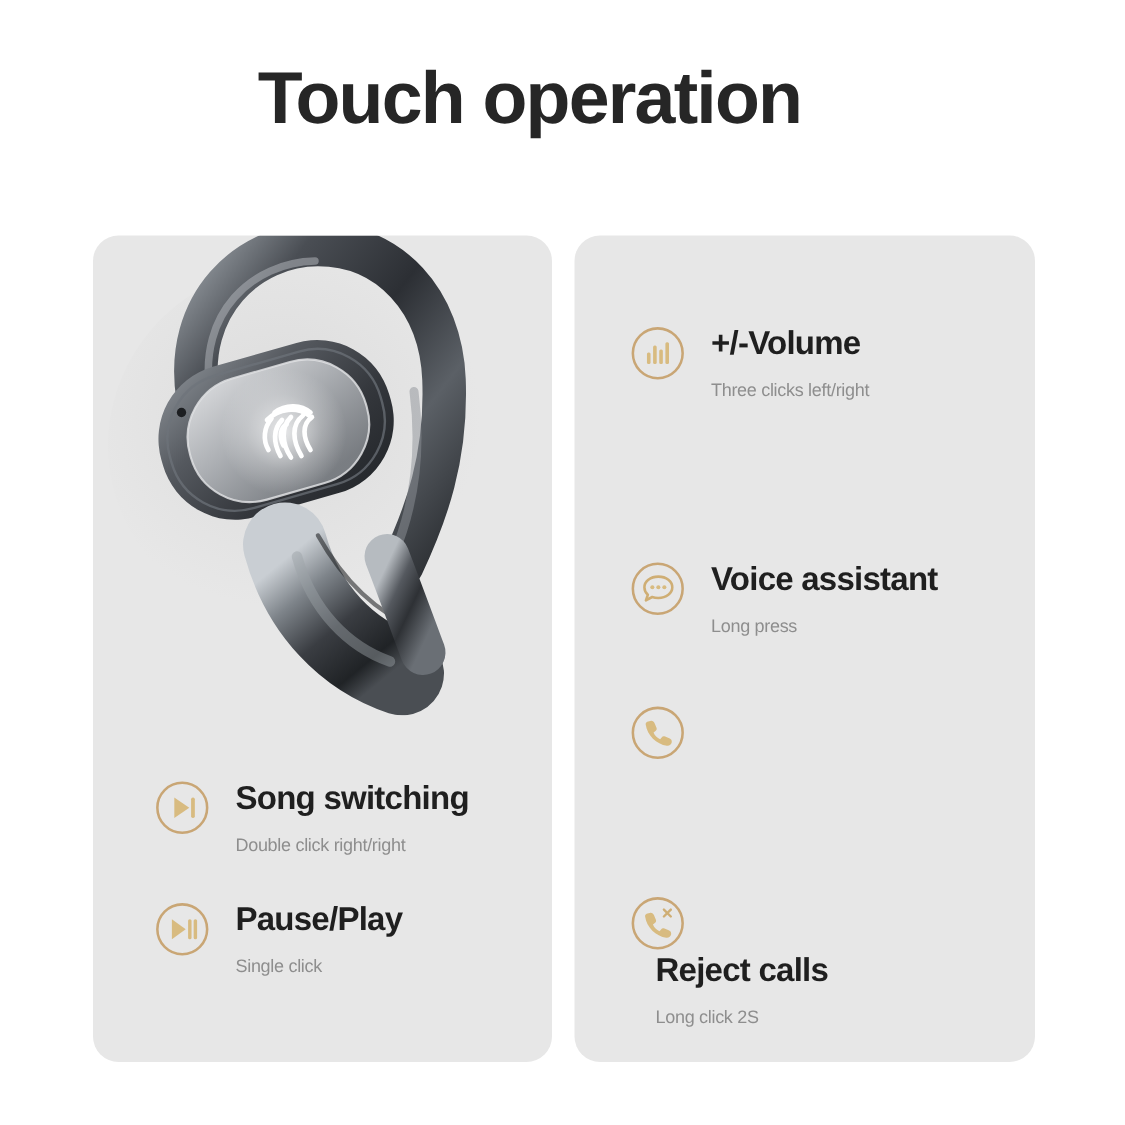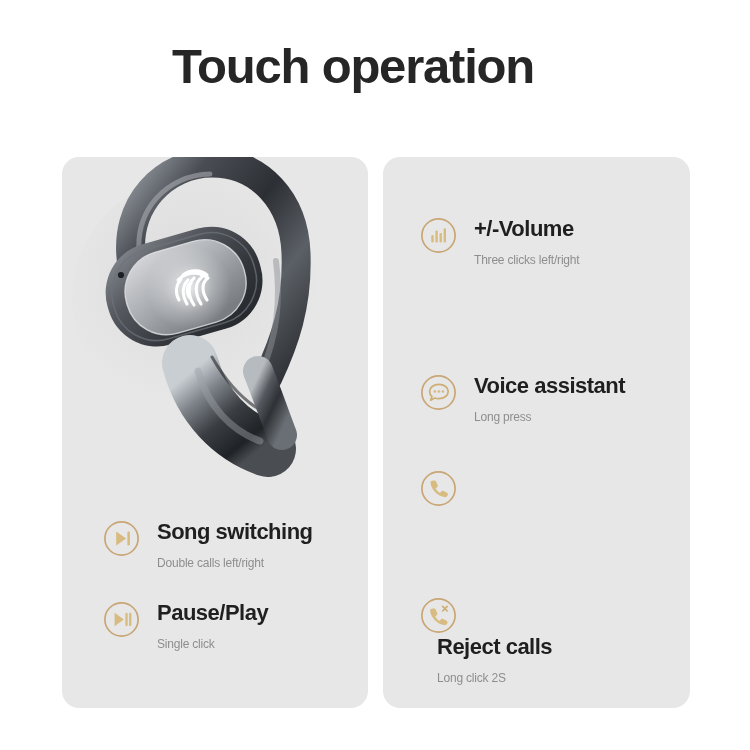--- a/index.html
+++ b/index.html
@@ -156,21 +156,21 @@
   <div class="feature fl1">
     <div class="f-icon">
       <svg viewBox="0 0 37 37" xmlns="http://www.w3.org/2000/svg">
         <circle cx="18.5" cy="18.5" r="16.6" fill="none" stroke="#c9a675" stroke-width="1.7"></circle>
         <path d="M13.2 11.6 L23.2 18.5 L13.2 25.4 Z" fill="#d8bb80"></path>
         <rect x="24.4" y="11.6" width="2.5" height="13.8" rx="1.2" fill="#d8bb80"></rect>
       </svg>
     </div>
     <div class="f-text">
       <div class="f-title">Song switching</div>
-      <div class="f-sub">Double calls left/right</div>
+      <div class="f-sub">Double click right/right</div>
     </div>
   </div>
 
   <div class="feature fl2">
     <div class="f-icon">
       <svg viewBox="0 0 37 37" xmlns="http://www.w3.org/2000/svg">
         <circle cx="18.5" cy="18.5" r="16.6" fill="none" stroke="#c9a675" stroke-width="1.7"></circle>
         <path d="M11.6 11.8 L20.8 18.5 L11.6 25.2 Z" fill="#d8bb80"></path>
         <rect x="22.4" y="11.8" width="2.3" height="13.4" rx="1.1" fill="#d8bb80"></rect>
         <rect x="26.1" y="11.8" width="2.3" height="13.4" rx="1.1" fill="#d8bb80"></rect>

